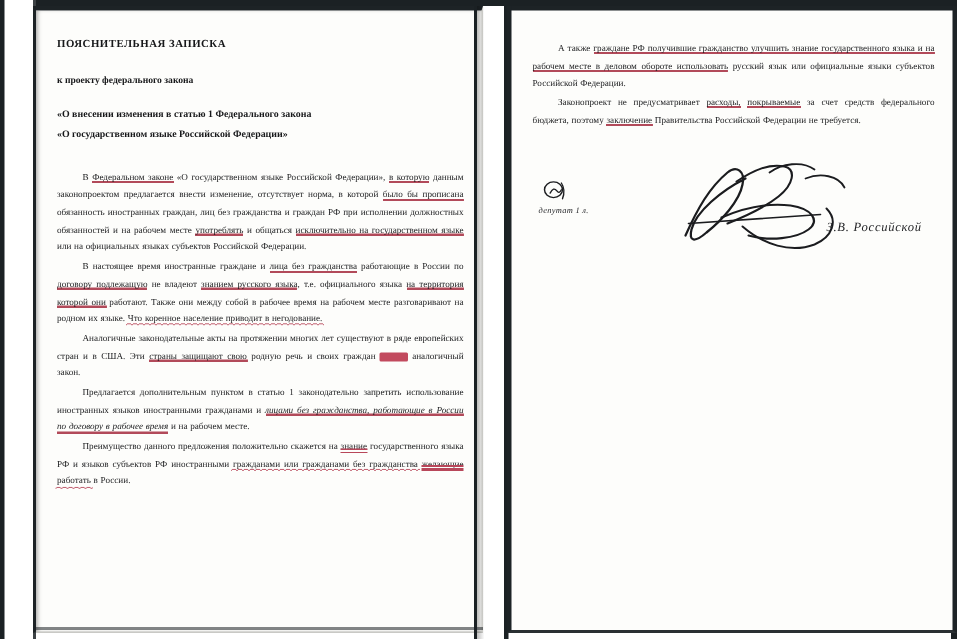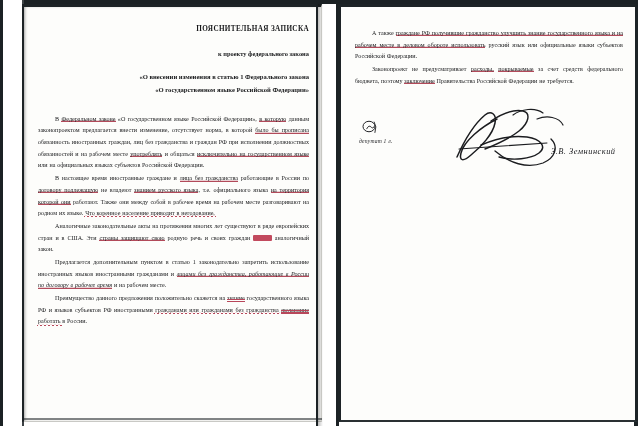--- a/index.html
+++ b/index.html
@@ -43,21 +43,21 @@
   .edge-dark{
     position:absolute;background:#1b2124;pointer-events:none;
   }
 
   .sheet-inner{
     position:absolute;left:0;top:0;right:0;bottom:0;
     padding:8px 12px 0 14px;
   }
 
   
-  .title-block{text-align:right;}
+  .title-block{text-align:left;}
   .doc-title{
     font-size:7.2px;font-weight:bold;letter-spacing:.35px;
     color:#17181a;margin:10px 0 0 0;
   }
   .doc-sub1{
     font-size:6.4px;font-weight:bold;color:#17181a;margin:17px 0 0 0;
   }
   .doc-sub2{
     font-size:6.6px;font-weight:bold;color:#17181a;margin:14px 0 0 0;line-height:1.95;
   }
@@ -182,18 +182,18 @@
             <path d="M6 52 C14 34, 22 20, 34 10 C40 5, 46 9, 44 18 C42 29, 30 42, 20 50 C12 57, 8 56, 10 48 C13 36, 30 22, 46 14" stroke-width="1.5"></path>
             <path d="M40 16 C52 8, 62 4, 72 6 C80 8, 78 18, 68 26 C58 34, 44 40, 34 44" stroke-width="1.4"></path>
             <path d="M30 40 C44 34, 60 30, 76 32 C90 34, 96 42, 88 48 C80 54, 62 56, 48 52" stroke-width="1.4"></path>
             <path d="M44 46 C58 58, 76 64, 92 58 C104 53, 108 42, 100 34" stroke-width="1.3"></path>
             <path d="M62 10 C70 4, 84 2, 92 8" stroke-width="1.2"></path>
             <path d="M86 14 C96 10, 108 12, 112 20" stroke-width="1.2"></path>
             <path d="M8 44 L96 38" stroke-width="1.1"></path>
           </g>
         </svg>
 
-        <div class="sig-name">З.В. Земнинский</div>
+        <div class="sig-name">З.В. Российской</div>
       </div>
     </div>
   </div>
 
 </div>
 
 </body></html>

